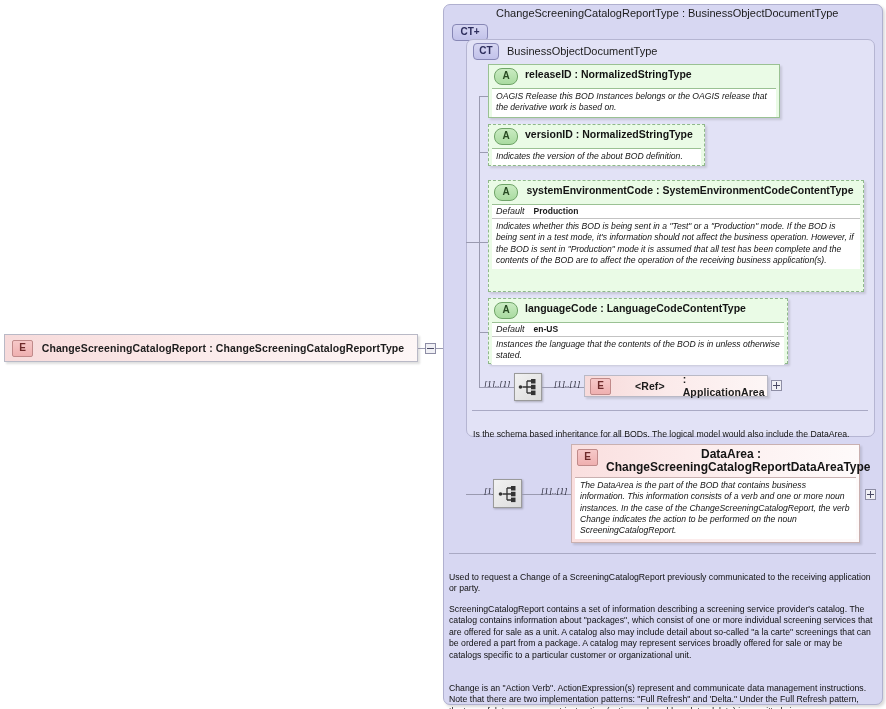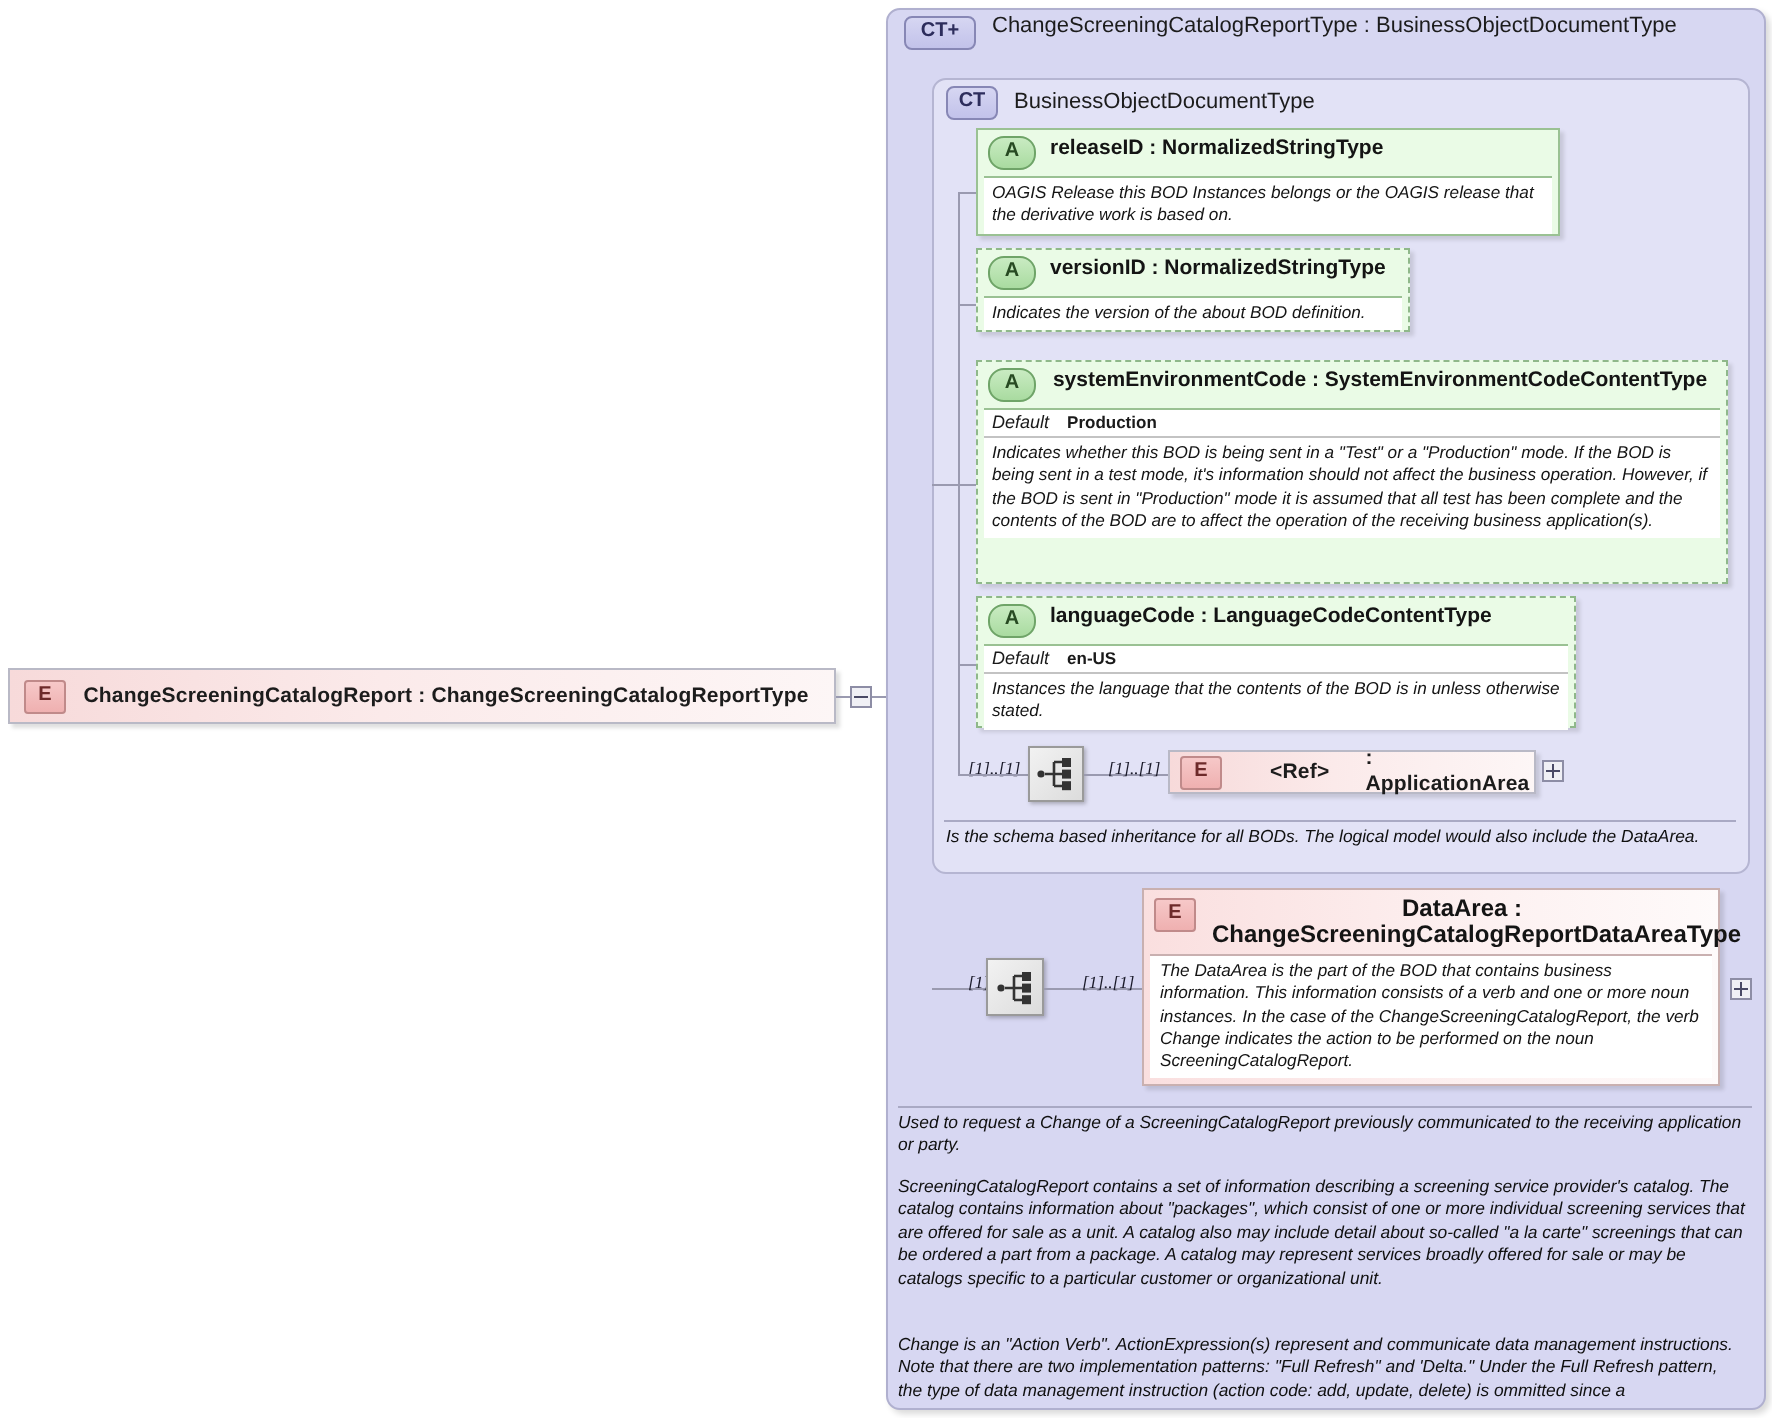--- a/index.html
+++ b/index.html
@@ -135,21 +135,21 @@
   .ref-body {
     background: #ffffff;
     border-top: 1px solid #c9b0b0;
     margin: 0 3px 3px 3px;
     padding: 2px 4px 3px 5px;
     font-size: 8.6px; font-style: italic; color: #141414; line-height: 11.3px;
   }
 
   
   .note {
-    font-size: 8.7px; font-style: italic; color: #101010; line-height: 11.4px;
+    font-size: 8.7px; color: #101010; line-height: 11.4px; margin-top: 16px;
   }
   .note-sep { border-top: 1px solid #a9a9c4; }
 
   
   .compositor {
     background: linear-gradient(to bottom right, #f2f2f2, #dcdcdc);
     border: 1px solid #9a9a9a;
     box-shadow: 1px 1px 2px rgba(0,0,0,0.25);
     display: flex; align-items: center; justify-content: center;
   }
@@ -194,21 +194,21 @@
       <span></span>
     </div>
 
   <div class="line-h" style="left:418px; top:348px; width:7px;"></div>
   <div class="line-h" style="left:436px; top:348px; width:44px;"></div>
 
   <div class="ct-outer abs" style="left:443px; top:4px; width:440px; height:701px;">
   </div>
 
   <div class="abs" style="left:452px; top:7px; width:424px; height:26px; display:flex; align-items:flex-start;">
-    <div class="badge badge-ct badge-ct-plus" style="margin-top:1px;">
+    <div class="badge badge-ct badge-ct-plus" style="margin-top:17px;">
       <span style="display:inline;">CT</span><span style="display:inline;">+</span>
     </div>
     <div class="ct-header" style="padding-left:8px; width:390px;">ChangeScreeningCatalogReportType : BusinessObjectDocumentType</div>
   </div>
 
   <div class="ct-inner abs" style="left:466px; top:39px; width:409px; height:398px;"></div>
 
   <div class="abs" style="left:473px; top:43px; width:390px; height:16px; display:flex; align-items:center;">
     <div class="badge badge-ct">CT</div>
     <div class="ct-header" style="padding-left:8px;">BusinessObjectDocumentType</div>

